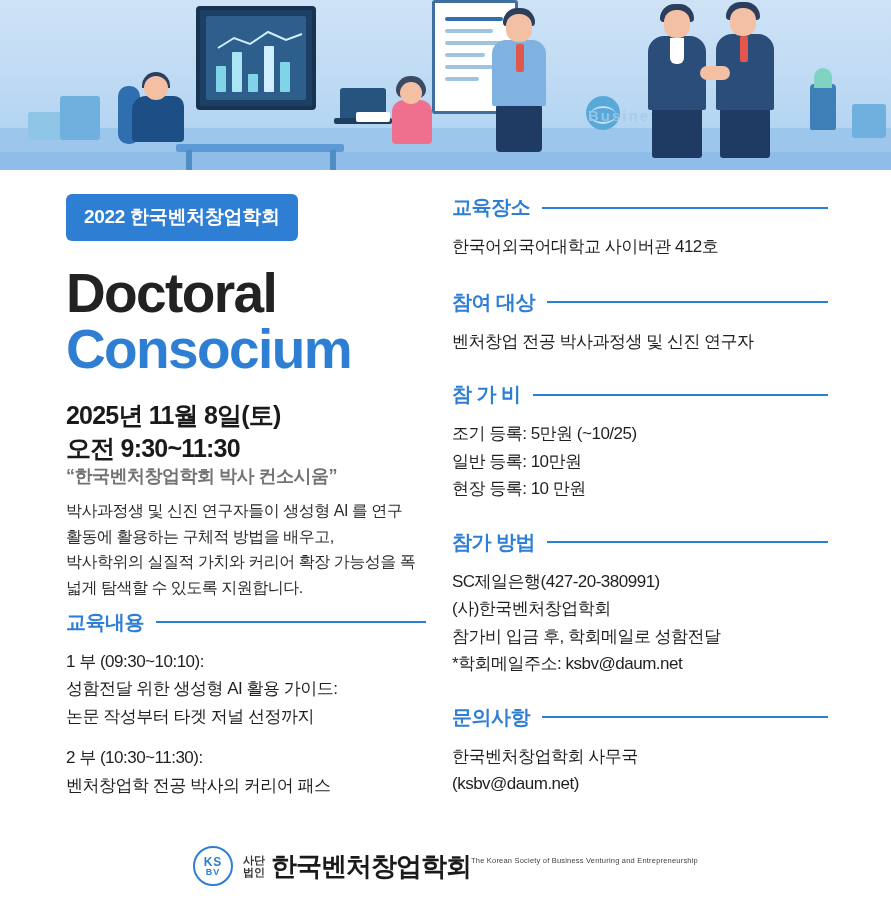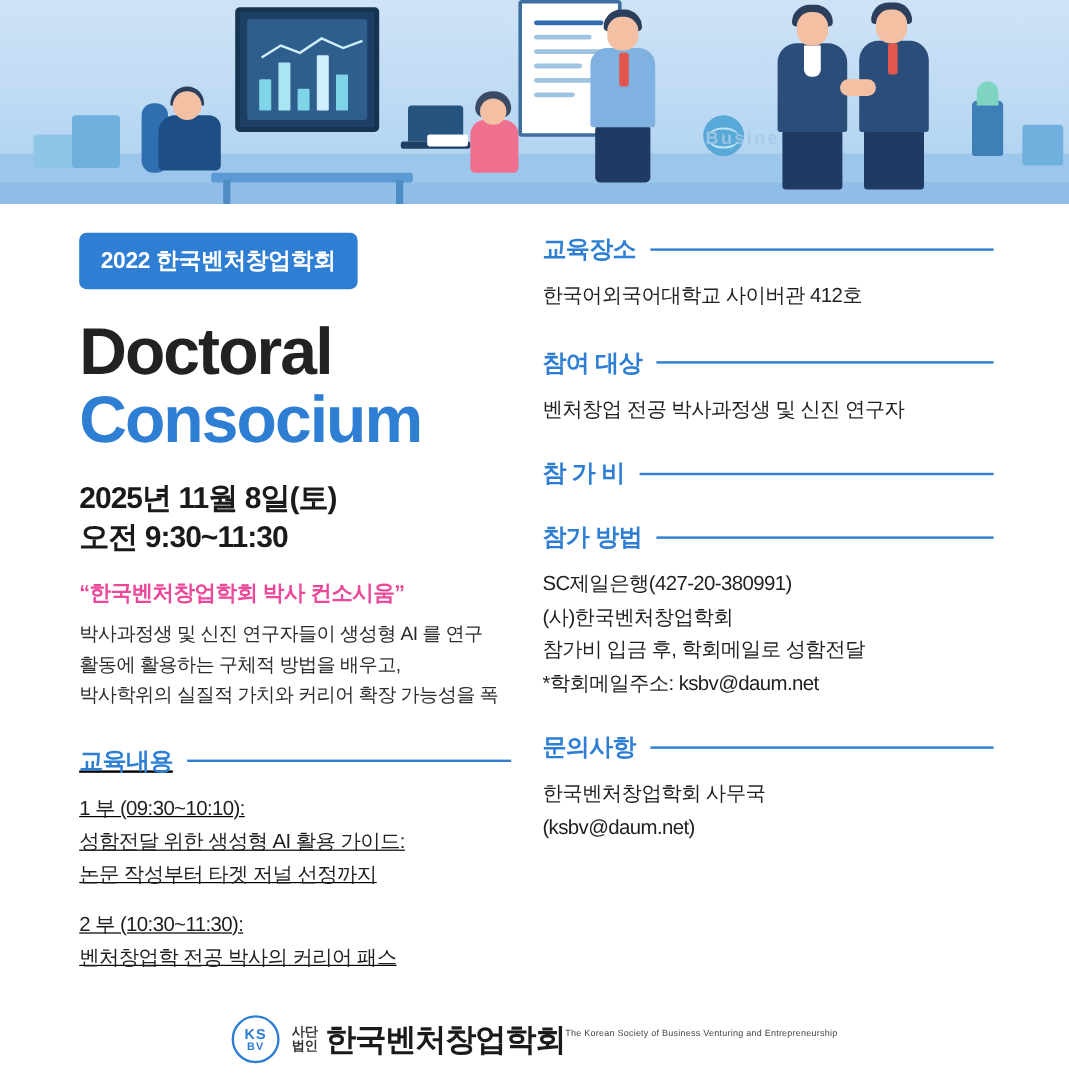--- a/index.html
+++ b/index.html
@@ -176,39 +176,37 @@
     margin-top: 22px;
     font-size: 25px;
     font-weight: bold;
     color: #1a1a1a;
     line-height: 1.3;
     letter-spacing: -0.8px;
   }
   .date span { display: block; }
 
   .quote {
-    margin-top: 18px;
     font-size: 18px;
     font-weight: bold;
-    color: #ec4899;
+    color: #737373;
     letter-spacing: -0.5px;
   }
 
   .desc {
     margin-top: 10px;
     font-size: 16px;
     line-height: 1.6;
     color: #2c2c2c;
     letter-spacing: -0.5px;
   }
   .desc span { display: block; }
 
   .sec {
-    margin-top: 28px;
-    text-decoration: underline;
+    margin-top: 8px;
   }
   .sec-head {
     display: flex;
     align-items: center;
     gap: 12px;
   }
   .sec-title {
     font-size: 20px;
     font-weight: bold;
     color: #2e7fd4;
@@ -352,20 +350,21 @@
         <span>2025년 11월 8일(토)</span>
         <span>오전 9:30~11:30</span>
       </div>
 
       <div class="quote">“한국벤처창업학회 박사 컨소시움”</div>
 
       <div class="desc">
         <span>박사과정생 및 신진 연구자들이 생성형 AI 를 연구</span>
         <span>활동에 활용하는 구체적 방법을 배우고,</span>
         <span>박사학위의 실질적 가치와 커리어 확장 가능성을 폭</span>
+        <span>넓게 탐색할 수 있도록 지원합니다.</span>
       </div>
 
       <div class="sec">
         <div class="sec-head">
           <div class="sec-title">교육내용</div>
           <div class="sec-rule"></div>
         </div>
         <div class="sec-body">
           <span>1 부 (09:30~10:10):</span>
           <span>성함전달 위한 생성형 AI 활용 가이드:</span>
@@ -398,20 +397,25 @@
         <div class="sec-body">
           <span>벤처창업 전공 박사과정생 및 신진 연구자</span>
         </div>
       </div>
 
       <div class="right-sec">
         <div class="sec-head">
           <div class="sec-title">참 가 비</div>
           <div class="sec-rule"></div>
         </div>
+        <div class="sec-body">
+          <span>조기 등록: 5만원 (~10/25)</span>
+          <span>일반 등록: 10만원</span>
+          <span>현장 등록: 10 만원</span>
+        </div>
       </div>
 
       <div class="right-sec">
         <div class="sec-head">
           <div class="sec-title">참가 방법</div>
           <div class="sec-rule"></div>
         </div>
         <div class="sec-body">
           <span>SC제일은행(427-20-380991)</span>
           <span>(사)한국벤처창업학회</span>

